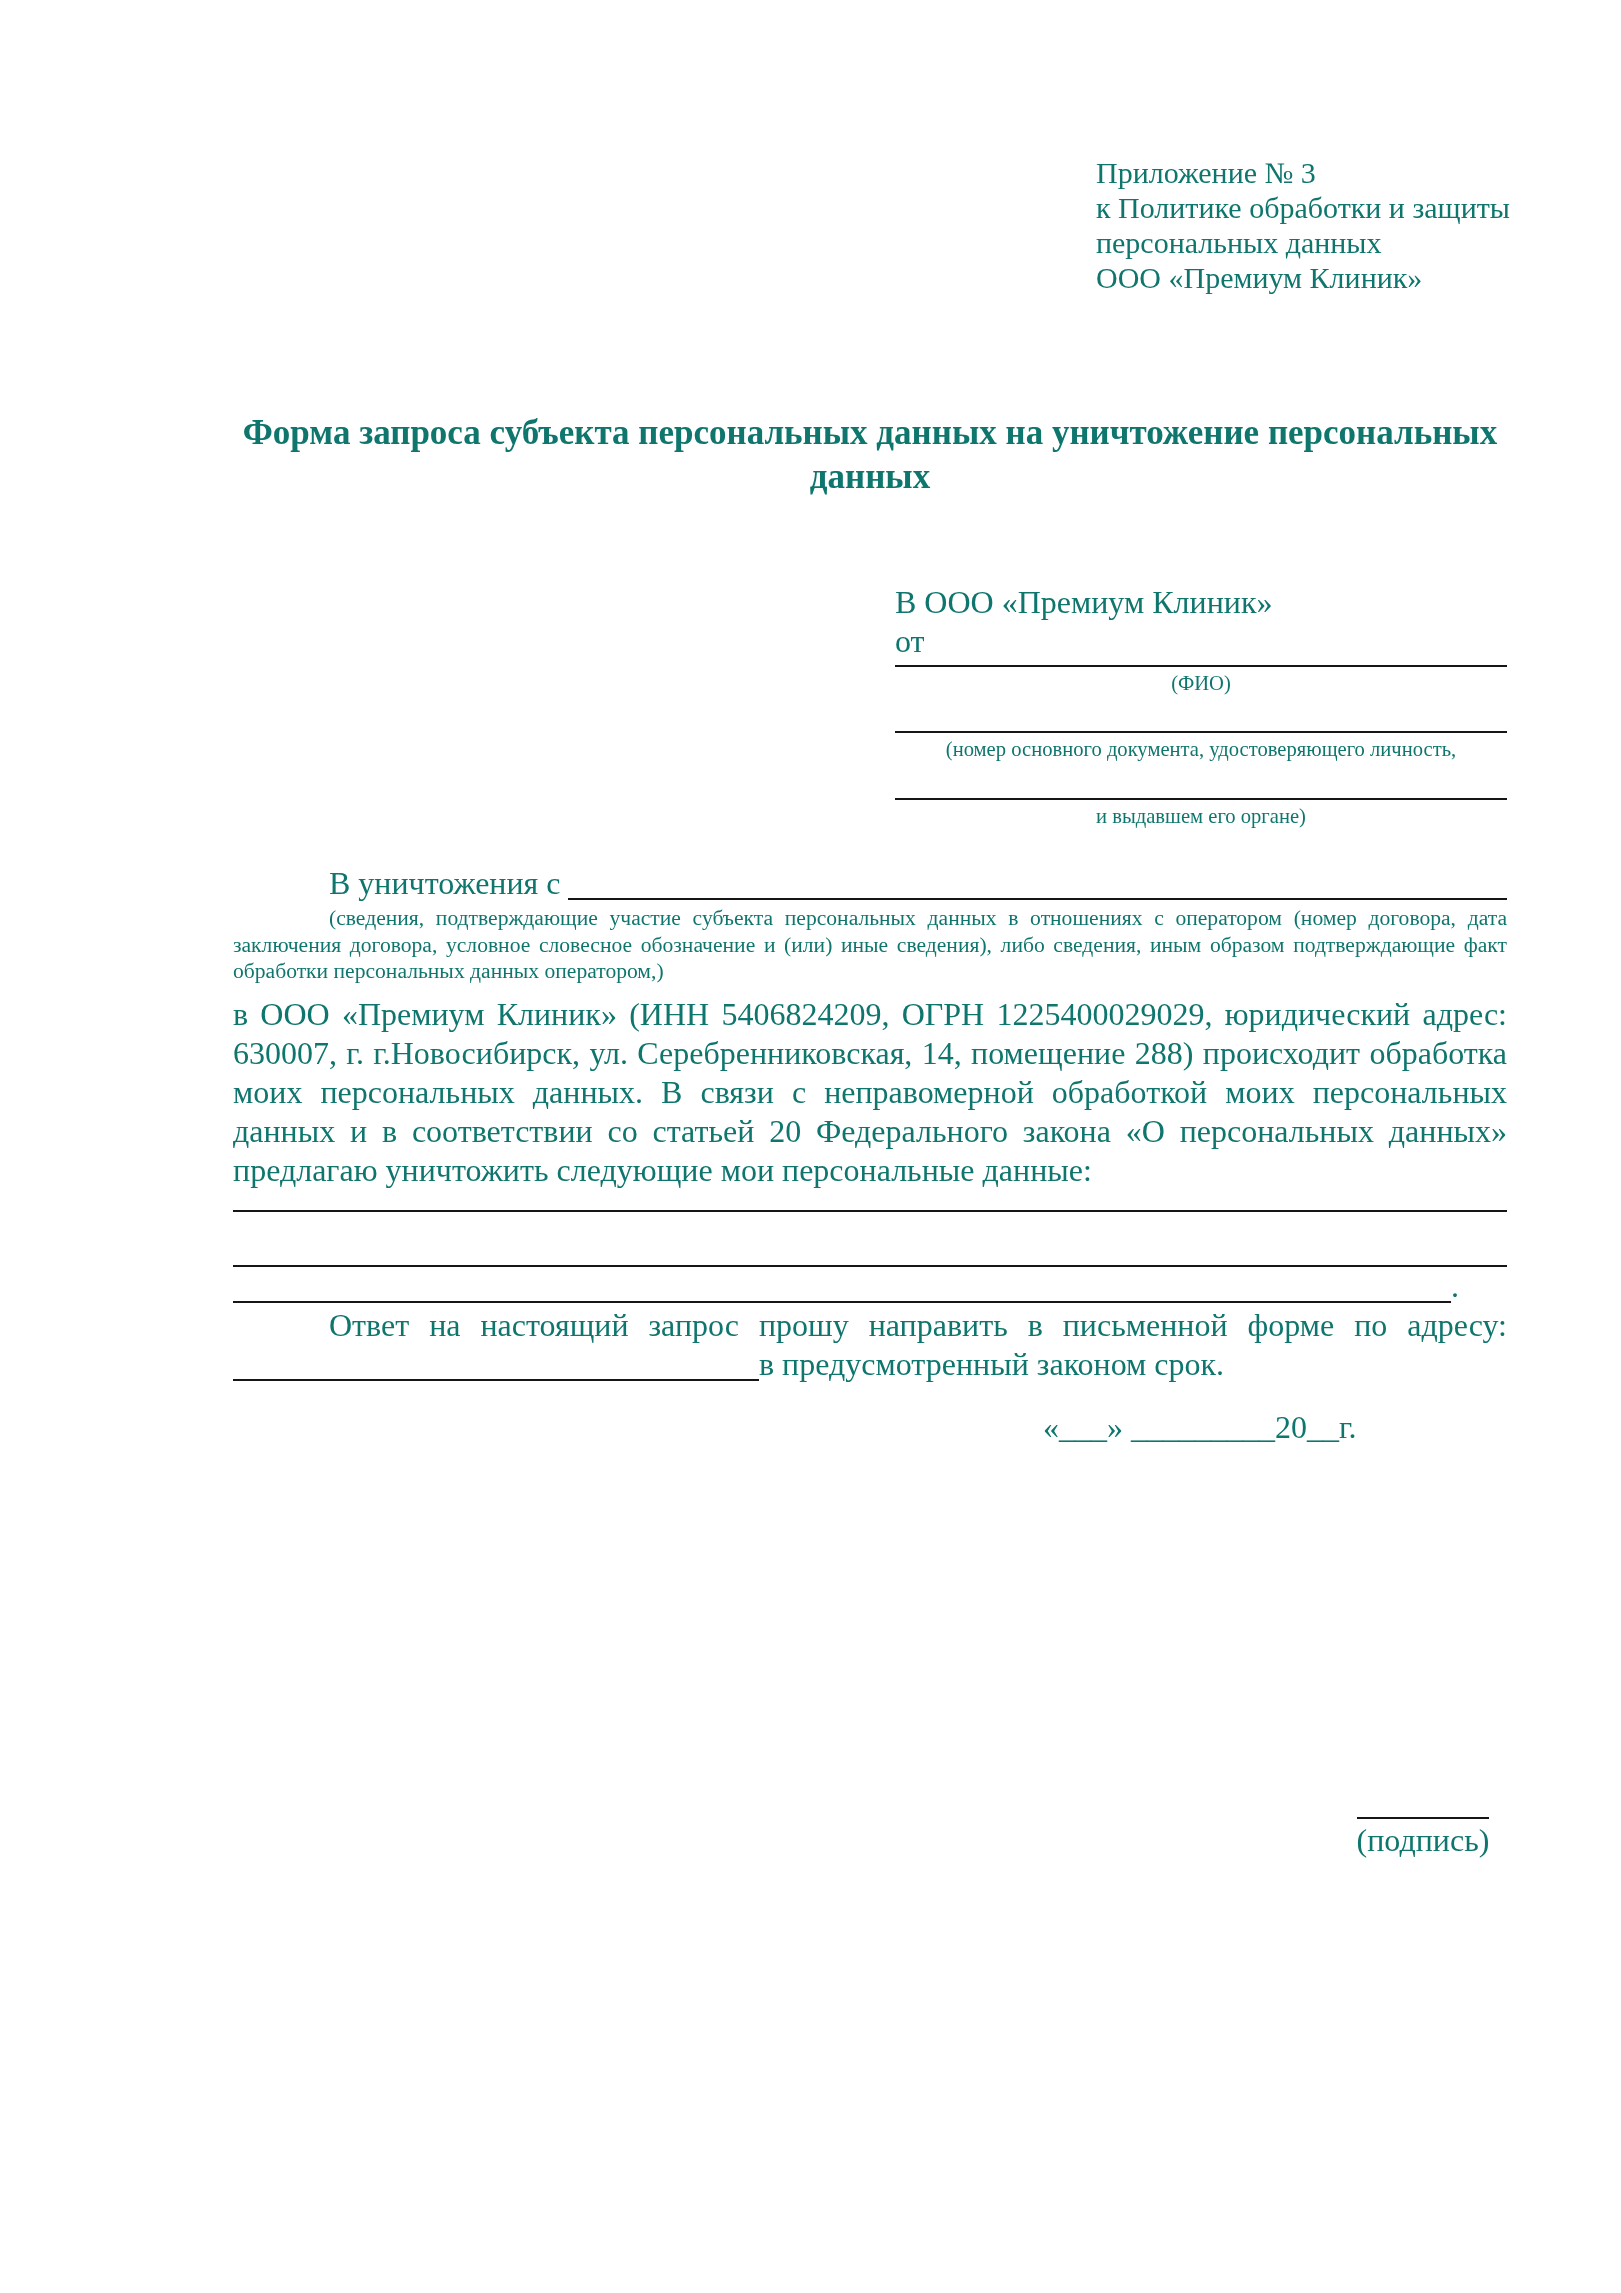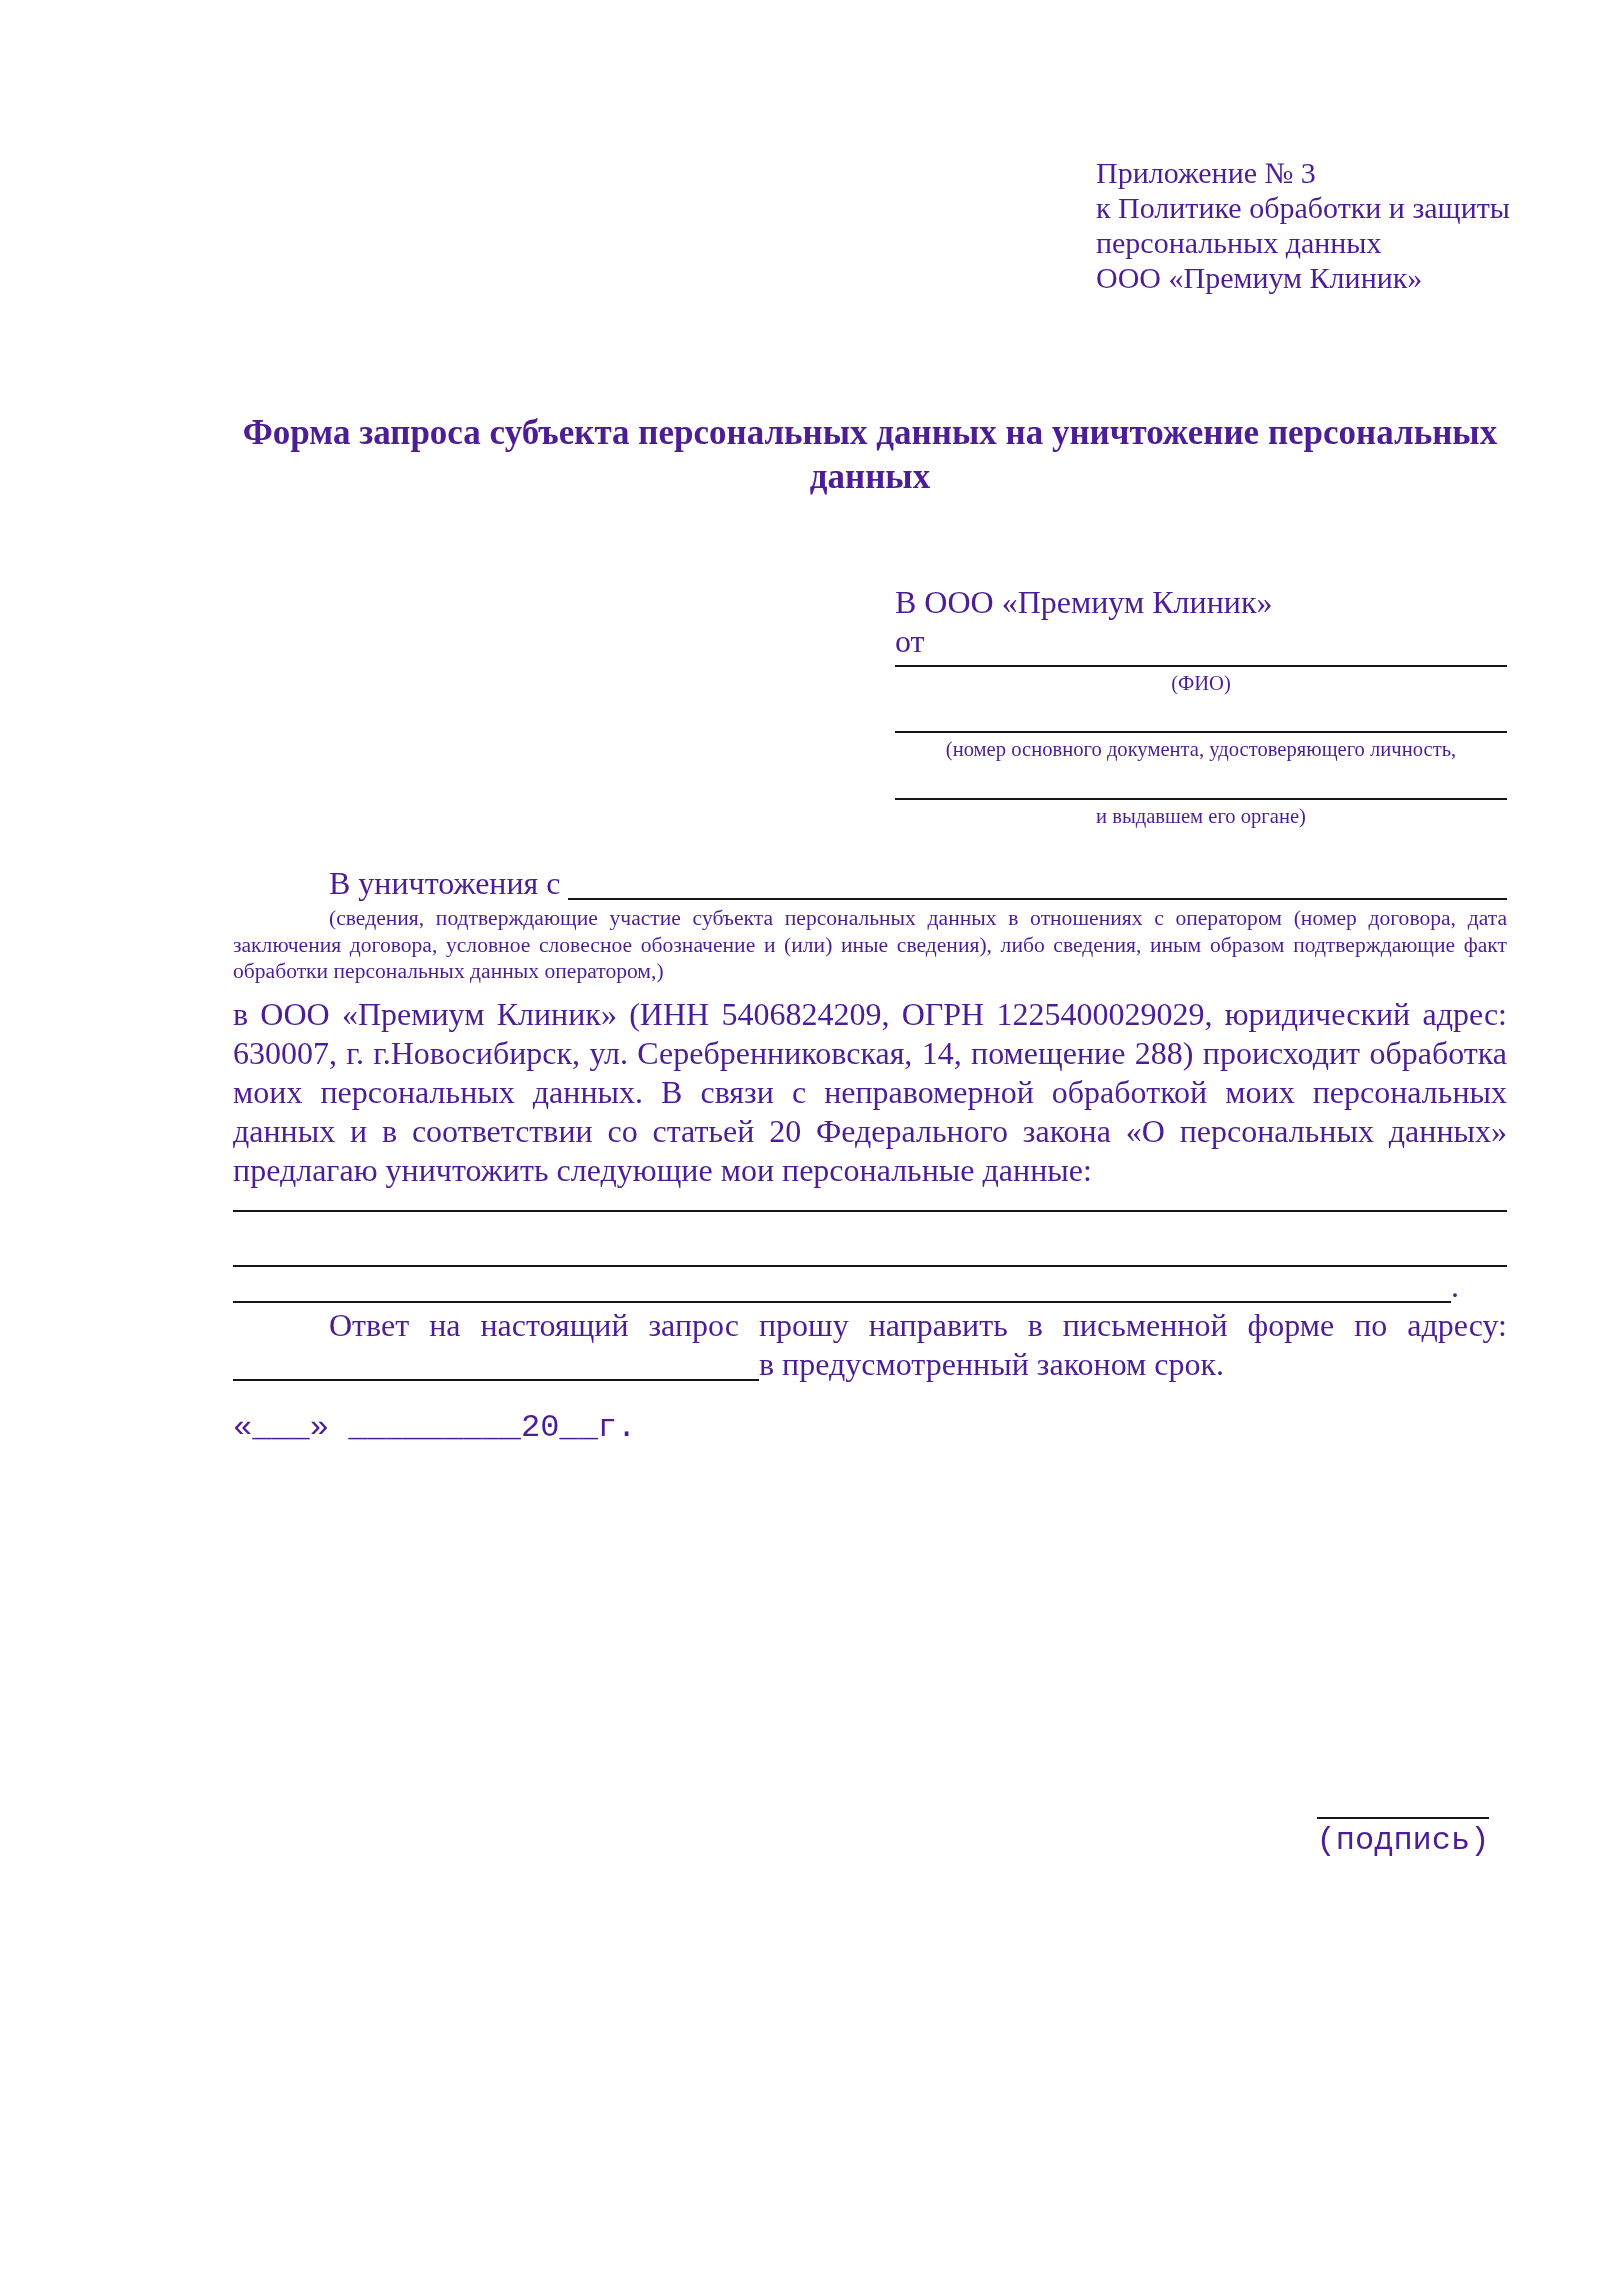--- a/index.html
+++ b/index.html
@@ -5,21 +5,21 @@
   html, body {
     margin: 0;
     padding: 0;
     background: #ffffff;
   }
   .page {
     position: relative;
     width: 1621px;
     height: 2294px;
     background: #ffffff;
-    color: #4c1d95;
+    color: #0f766e;
     font-family: "Liberation Serif", "DejaVu Serif", serif;
     overflow: hidden;
   }
   .content {
     position: relative;
     width: 1274px;
     margin-left: 233px;
     padding-top: 155px;
   }
 
@@ -115,25 +115,24 @@
     text-align-last: justify;
   }
 
   .address-row { }
   .address-row .blank { flex: 0 0 526px; }
 
   
   .footer-row {
     margin-top: 23.5px;
     display: flex;
-    justify-content: space-between;
+    justify-content: flex-end;
     padding-right: 17.6px;
     font-size: 32px;
     line-height: 39px;
-    font-family: Liberation Mono, monospace;
   }
   .sig-group { display: flex; align-items: stretch; flex-direction: column; }
   .sig-group .blank { flex: 0 0 409px; }
   .nowrap { white-space: nowrap; }
 </style>
 </head>
 <body>
 
 <div class="page">
   <div class="content">

